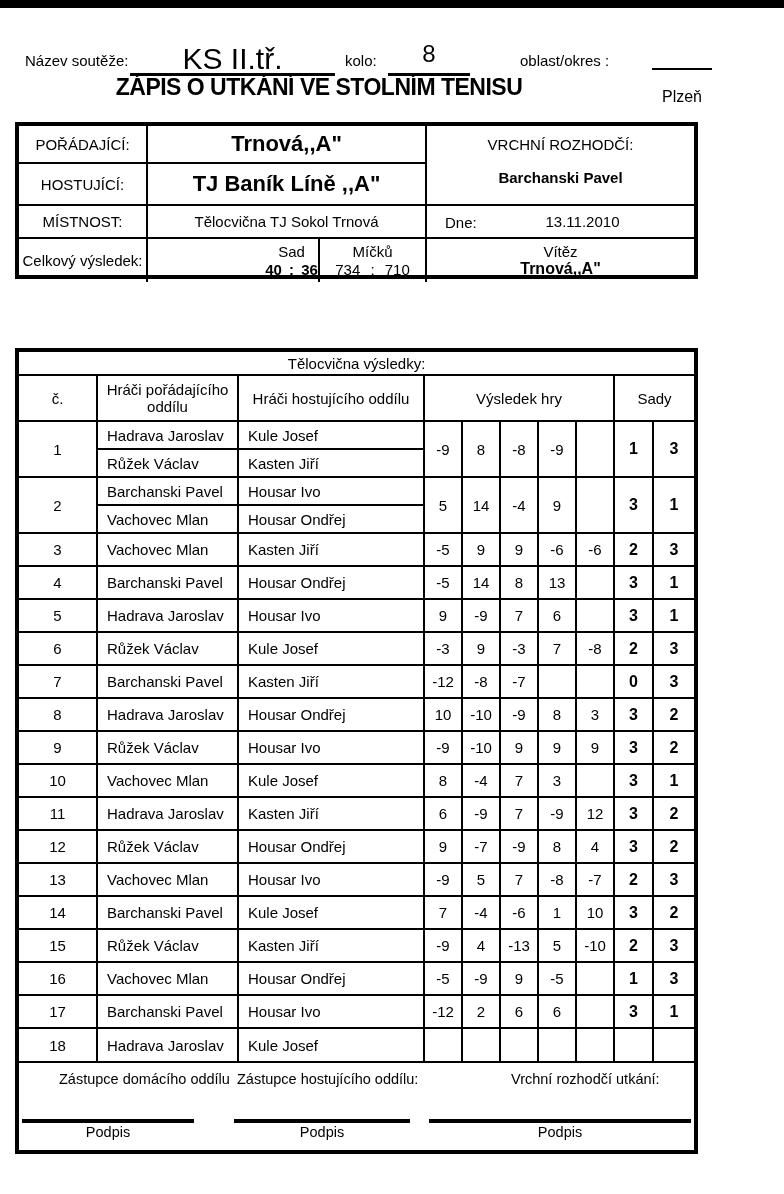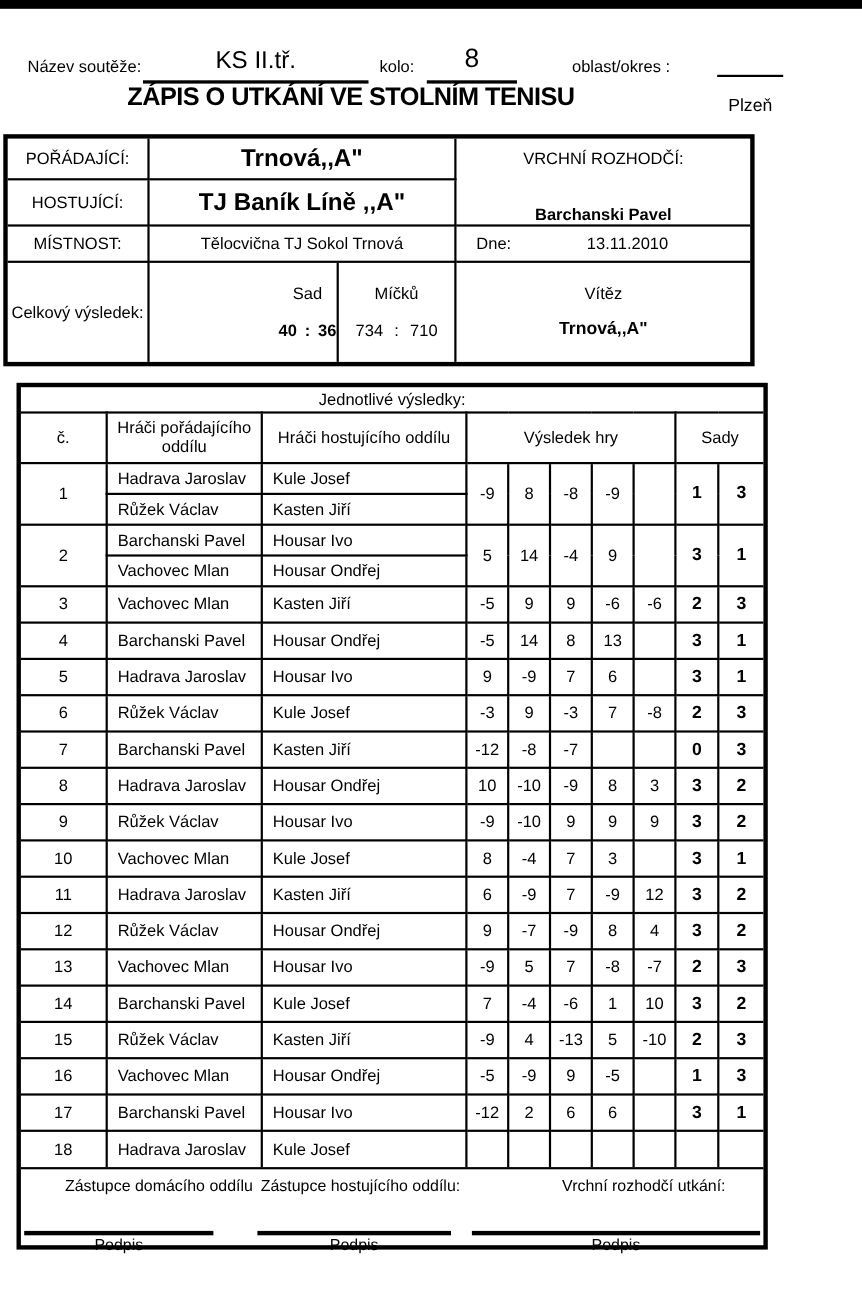--- a/index.html
+++ b/index.html
@@ -4,43 +4,43 @@
 <style>
   html,body { margin:0; padding:0; background:#ffffff; }
   .page {
     position:relative; width:784px; height:1194px; background:#ffffff;
     font-family:"Liberation Sans", sans-serif; color:#000; overflow:hidden;
   }
   .topbar { position:absolute; left:0; top:0; width:784px; height:8px; background:#000; }
 
   
   .hlbl { position:absolute; font-size:15px; white-space:nowrap; }
-  .hval-big { position:absolute; font-size:22px; text-align:center; white-space:nowrap; }
+  .hval-big { position:absolute; font-size:30px; text-align:center; white-space:nowrap; }
   .uline { position:absolute; background:#000; }
 
   .title {
     position:absolute; left:14px; top:74px; width:610px; text-align:center;
     font-size:23px; font-weight:bold; letter-spacing:-0.5px; white-space:nowrap;
   }
 
   
   .infobox {
-    position:absolute; left:3px; top:122px; width:683px; height:211px;
+    position:absolute; left:15px; top:122px; width:683px; height:157px;
     box-sizing:border-box; border:4px solid #000;
     display:grid;
     grid-template-columns:129px 117px 55px 107px auto;
     grid-template-rows:38px 42px 33px auto;
   }
   .ib { box-sizing:border-box; border-right:2px solid #000; border-bottom:2px solid #000;
         display:flex; align-items:center; justify-content:center; font-size:15px; }
   .ib.lastcol { border-right:none; }
   .ib.lastrow { border-bottom:none; }
   .ib.span-b { grid-column:2 / 5; }
   .bigval { font-size:22px; font-weight:bold; white-space:nowrap; }
-  .ref-cell { grid-column:5; grid-row:1 / 3; flex-direction:column; justify-content:space-between;gap:16px; }
+  .ref-cell { grid-column:5; grid-row:1 / 3; flex-direction:column; justify-content:flex-start; }
   .ref-cell .rl { margin-top:10px; }
   .ref-cell .rv { margin-top:16px; font-weight:bold; }
   .dne-cell { position:relative; }
   .dne-cell .dl { position:absolute; left:18px; top:50%; transform:translateY(-50%); }
   .dne-cell .dv { width:100%; text-align:center; }
   .tot { flex-direction:column; justify-content:space-evenly; padding:4px 0; }
   .tot .tl { font-size:15px; }
   .pts-row { display:flex; width:100%; justify-content:space-evenly; align-items:baseline;
              font-size:25px; font-weight:bold; }
   .sad-v { font-size:15px; font-weight:bold; word-spacing:3px; }
@@ -54,21 +54,21 @@
   }
   .results table { border-collapse:collapse; border:hidden; width:100%; table-layout:fixed; }
   .results td, .results th { border:2px solid #000; padding:0; overflow:hidden; }
   .rtitle { height:22px; text-align:center; font-size:15px; font-weight:normal; }
   .rhead th { height:44px; font-weight:normal; font-size:15px; text-align:center; }
   td.no { text-align:center; font-size:15px; }
   td.nm { text-align:left; font-size:15px; padding-left:9px; white-space:nowrap; }
   td.gm { text-align:center; font-size:15px; }
   td.sd { text-align:center; font-size:16px; font-weight:bold; }
 
-  .rfooter { position:relative; height:71px; border-top:2px solid #000; box-sizing:border-box;padding-left:33px; }
+  .rfooter { position:relative; height:89px; border-top:2px solid #000; box-sizing:border-box;padding-left:33px; }
   .flbl { position:absolute; top:8px; font-size:14.5px; white-space:nowrap; }
   .sig { position:absolute; top:56px; height:4px; background:#000; }
   .pod { position:absolute; top:61px; font-size:14.5px; text-align:center; }
 </style>
 </head>
 <body>
 
 <div class="page">
   <div class="topbar"></div>
 
@@ -125,21 +125,21 @@
         <col style="width:38px">
           <col style="width:38px">
           <col style="width:38px">
           <col style="width:38px">
           <col style="width:38px">
         <col style="width:39px">
           <col style="width:41px">
       </colgroup>
       <thead>
         <tr>
-            <td class="rtitle" colspan="10">Jednotlivé výsledky:</td>
+            <td class="rtitle" colspan="10">Tělocvična výsledky:</td>
           </tr>
         <tr class="rhead">
           <th>č.</th>
           <th>Hráči pořádajícího oddílu</th>
           <th>Hráči hostujícího oddílu</th>
           <th colspan="5">Výsledek hry</th>
           <th colspan="2">Sady</th>
         </tr>
       </thead>
       <tbody id="rows">

